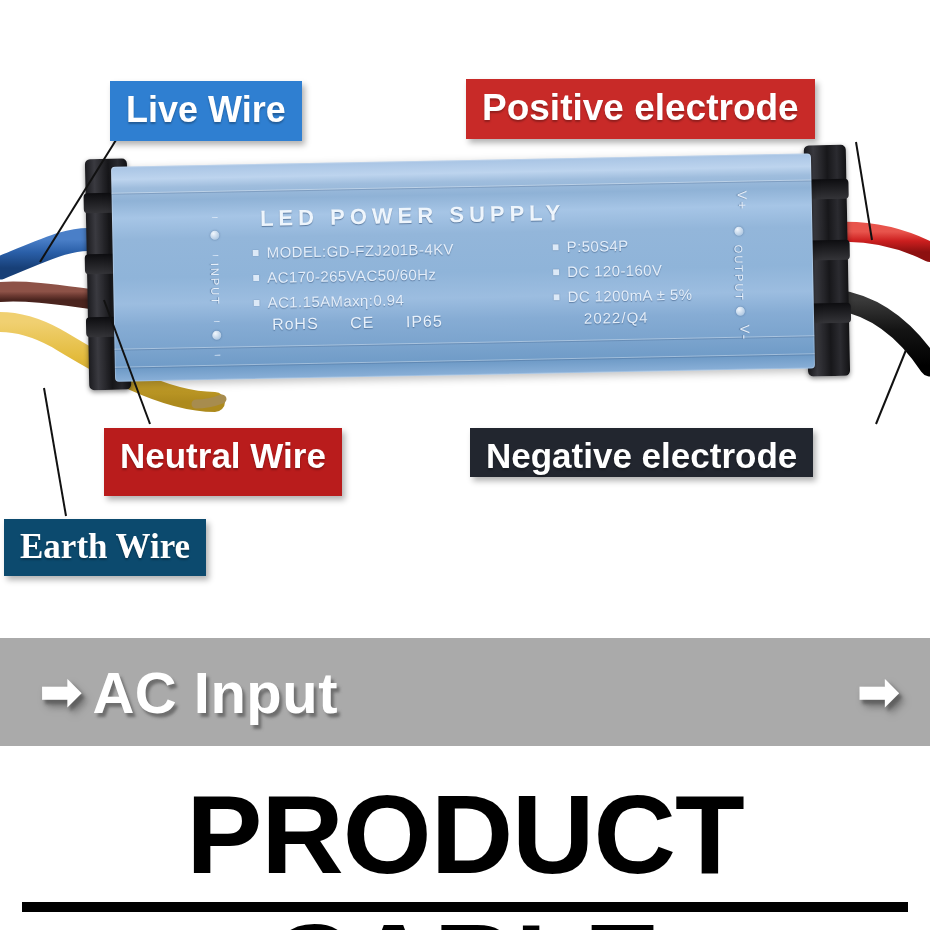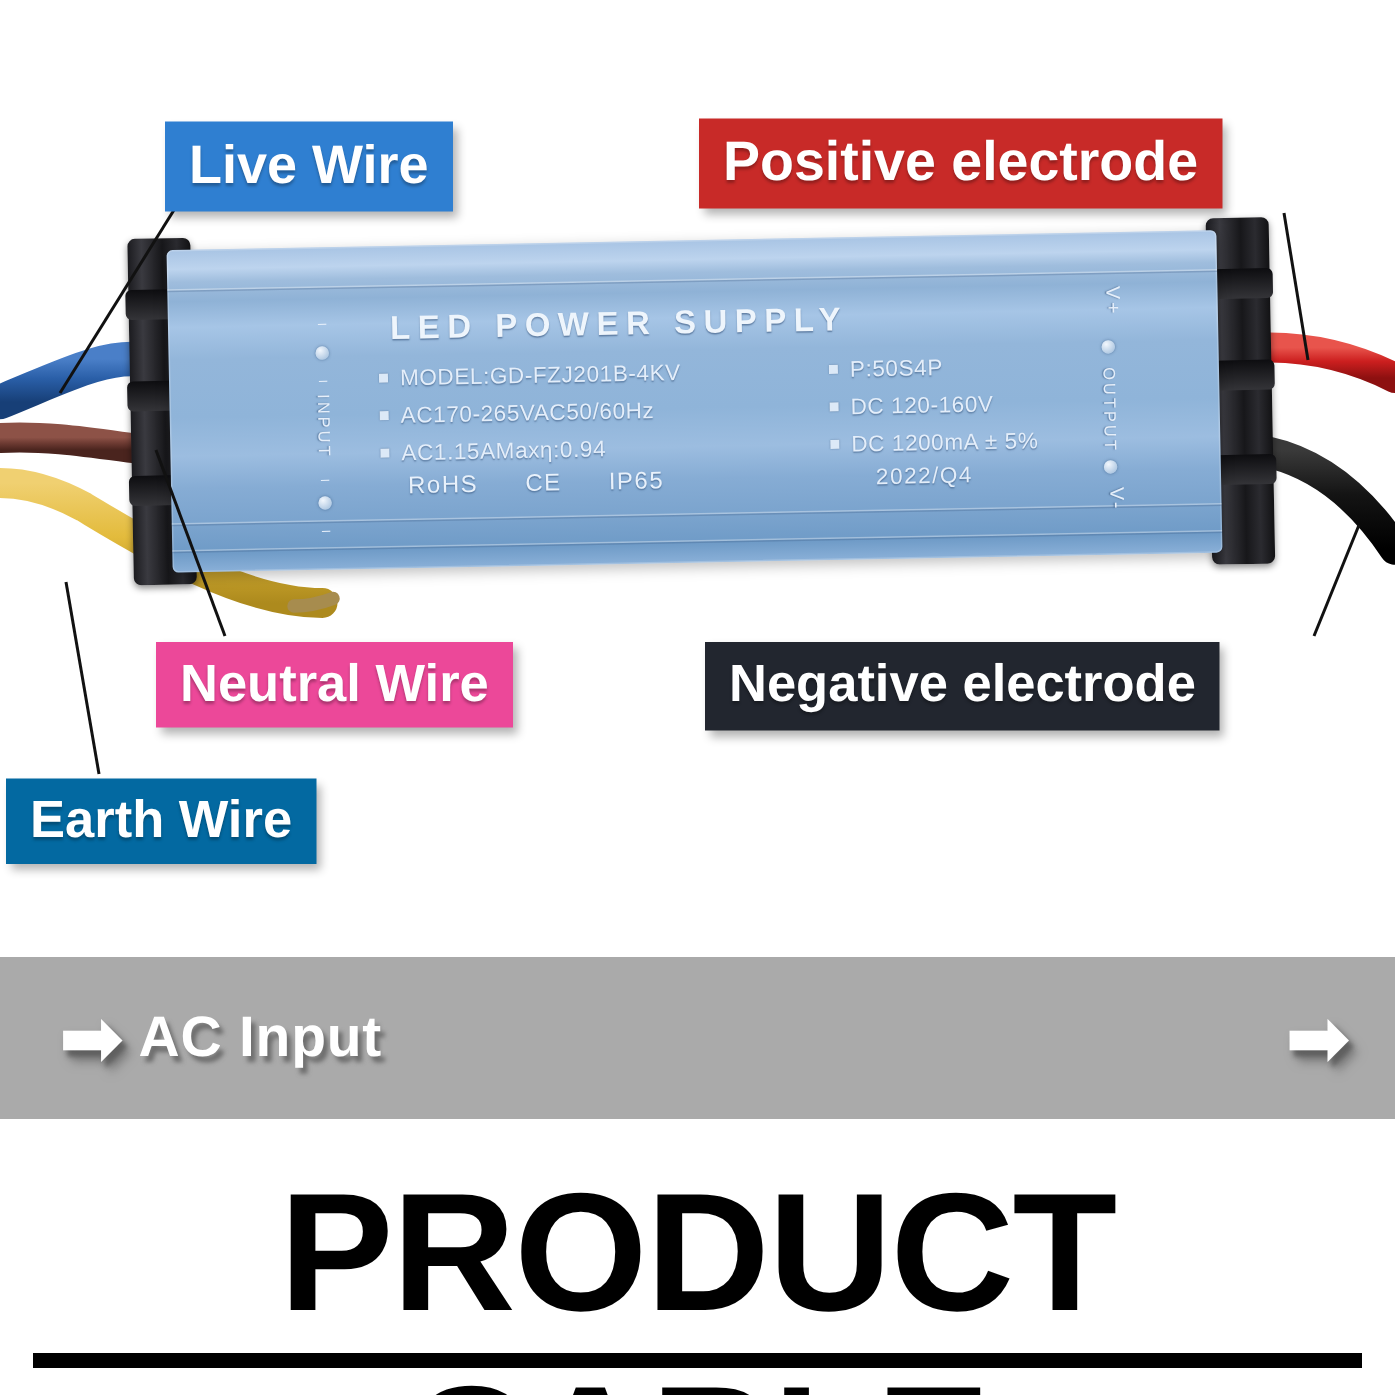--- a/index.html
+++ b/index.html
@@ -69,30 +69,30 @@
         background:radial-gradient(circle at 35% 30%,#f2f7fd,#9ab9d9);
         box-shadow:0 0 2px rgba(30,60,100,.5);}
   .vmark{position:absolute;font-size:10px;color:#e6effa;}
 
   
   .label{position:absolute;color:#fff;font-weight:700;line-height:1;
          box-shadow:3px 4px 6px rgba(0,0,0,.30);white-space:nowrap;
          text-shadow:0 2px 2px rgba(0,0,0,.28);}
   #lbl-live{left:110px;top:81px;padding:11px 16px 13px 16px;font-size:36px;background:#2f7fd1;}
   #lbl-pos{left:466px;top:79px;padding:10px 16px 13px 16px;font-size:37px;background:#c82a28;}
-  #lbl-neutral{left:104px;top:428px;padding:10px 16px 12px 16px;font-size:35px;background:#ec4899;}
-  #lbl-neg{left:470px;top:428px;padding:10px 16px 14px 16px;font-size:35px;background:#22262f;}
-  #lbl-earth{left:4px;top:519px;padding:10px 16px 12px 16px;font-size:35px;background:#0369a1;}
+  #lbl-neutral{left:104px;top:428px;padding:10px 16px 23px 16px;font-size:35px;background:#b91c1c;}
+  #lbl-neg{left:470px;top:428px;padding:10px 16px 4px 16px;font-size:35px;background:#22262f;}
+  #lbl-earth{left:4px;top:519px;padding:10px 16px 12px 16px;font-size:35px;background:#0c4a6e;font-family:Liberation Serif, serif;}
 
   
   #banner{position:absolute;left:0;top:638px;width:930px;height:108px;background:#aaaaaa;}
   .bannerItem{position:absolute;top:0;height:108px;display:flex;align-items:center;}
   #ac-item{left:40px;}
   #dc-item{right:30px;}
-  .bannerText{color:#ffffff;font-weight:700;font-size:38px;letter-spacing:.5px;
+  .bannerText{color:#ffffff;font-weight:700;font-size:58px;letter-spacing:.5px;
               text-shadow:3px 4px 3px rgba(90,90,90,.75);}
   .arrow{display:inline-block;filter:drop-shadow(3px 4px 3px rgba(90,90,90,.7));}
 
   
   #title-wrap{position:absolute;left:0;top:770px;width:930px;height:160px;}
   #product-title{position:absolute;left:0;top:0;width:930px;text-align:center;
                  font-size:112px;font-weight:700;color:#000;letter-spacing:-1px;
                  transform:scaleX(1.02);transform-origin:50% 50%;
                  font-family:"Liberation Sans Narrow","Liberation Sans",sans-serif;}
   #title-rule{position:absolute;left:22px;top:132px;width:886px;height:10px;background:#000;}

